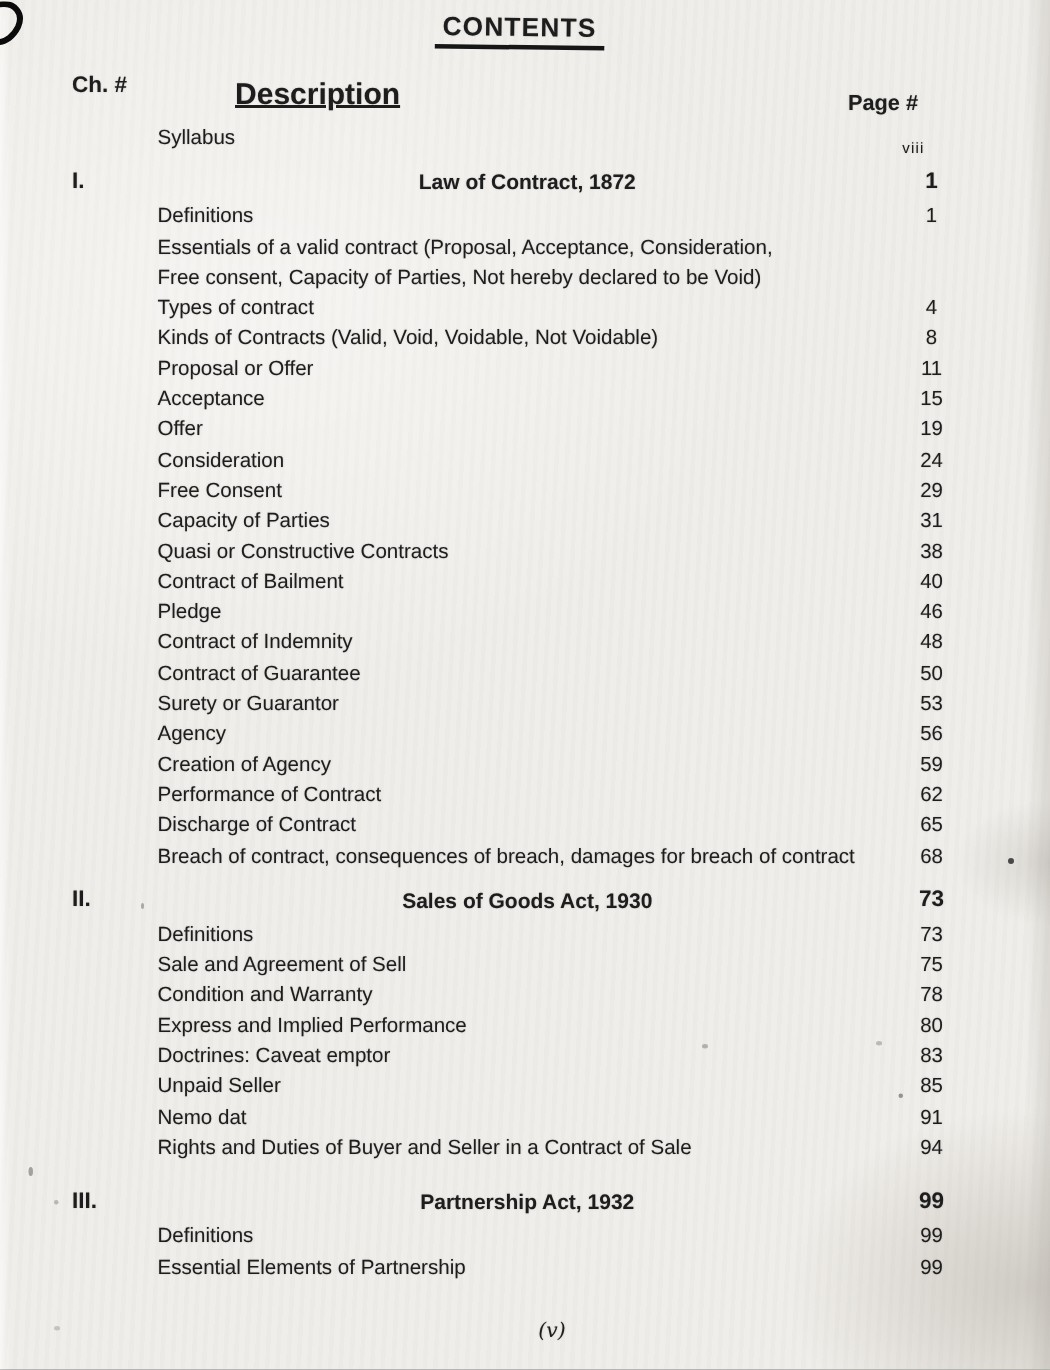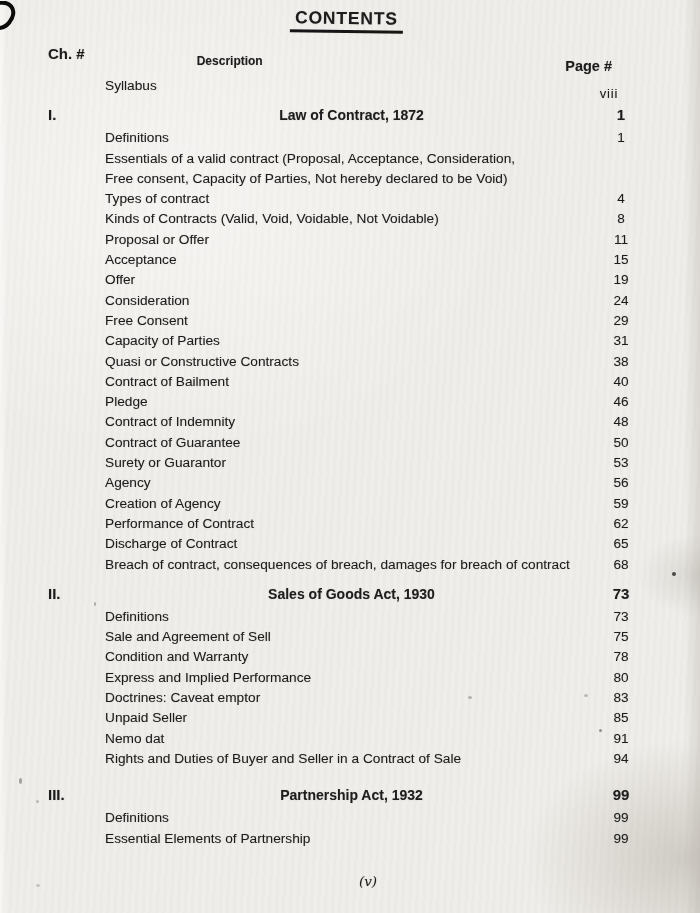--- a/index.html
+++ b/index.html
@@ -26,36 +26,36 @@
   .title {
     display:inline-block;
     font-weight:bold; font-size:17.5px; letter-spacing:.8px;
     border-bottom:3px solid #161616;
     padding:0 5px 1px 5px;
     transform:rotate(.7deg);
   }
 
   .colhead { display:flex; margin-top:12px; font-weight:bold; align-items:center; }
   .h-ch   { font-size:15px; }
-  .h-desc { font-size:12px; margin-left:112px; transform:translateY(7px); }
+  .h-desc { font-size:20px; margin-left:72px; transform:translateY(7px);text-decoration:underline; }
   .h-page { font-size:14.5px; margin-left:auto; margin-right:32px; transform:translateY(12px); }
 
   #rows { margin-top:14px; }
   .row { display:flex; align-items:flex-start; }
   .row .ch   { flex:0 0 57px; font-weight:bold; font-size:15px; line-height:22px; }
   .row .desc { flex:0 0 493px; font-size:13.7px; line-height:20.3px; white-space:nowrap; }
   .row.multiline .desc { white-space:pre-line; }
   .row .pg   { flex:0 0 46px; text-align:center; font-size:13.6px; line-height:20.3px; }
 
   .row.chapter { margin-top:8px; margin-bottom:2px; }
   .row.chapter .desc { text-align:center; font-weight:bold; font-size:14px; line-height:22px; }
   .row.chapter .pg   { font-weight:bold; font-size:15px; line-height:22px; }
   .row.gap-lg { margin-top:15px; }
 
-  .row.syllabus .pg { font-size:13px; letter-spacing:.8px; transform:translate(-12px,8px); }
+  .row.syllabus .pg { font-size:10px; letter-spacing:.8px; transform:translate(-12px,8px); }
 
   .footer {
     margin-top:24px; text-align:center;
     font-family:"DejaVu Serif", serif; font-style:italic; font-size:13.5px;
     transform:translateX(22px);
   }
 
   .corner-mark { position:absolute; left:-2px; top:1px; }
   .speck { position:absolute; border-radius:50%; }
   .s1 { left:672px; top:572px; width:4px; height:4px; background:#2e2e2e; opacity:.85; }

